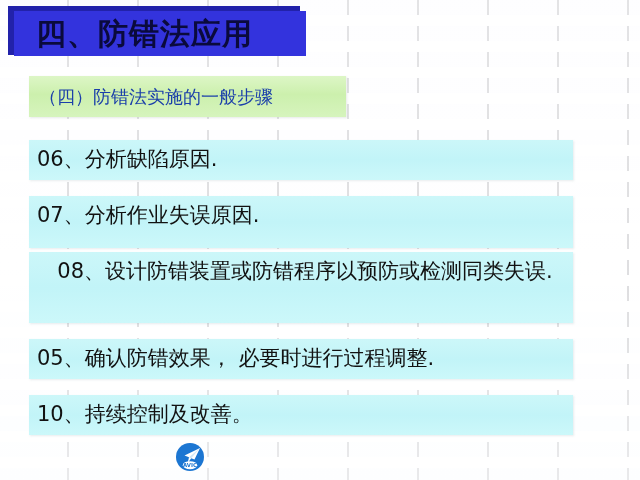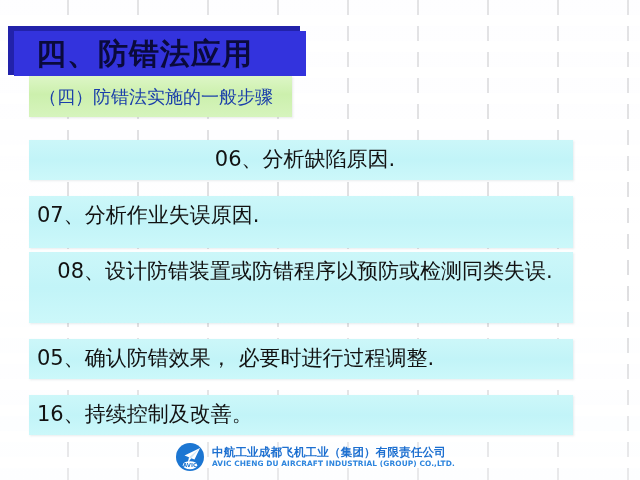--- a/index.html
+++ b/index.html
@@ -52,21 +52,20 @@
     pointer-events: none;
   }
 
   
   #title-block {
     position: absolute;
     left: 8px;
     top: 6px;
     width: 292px;
     height: 49px;
-    margin-top: 20px;
   }
   #title-shadow {
     position: absolute;
     left: 0px;
     top: 0px;
     width: 292px;
     height: 49px;
     background: #2222aa;
   }
   #title-bar {
@@ -91,21 +90,21 @@
     text-indent: 22px;
     white-space: nowrap;
     font-family: "DejaVu Sans", "Liberation Sans", sans-serif;
   }
 
   
   #subtitle-box {
     position: absolute;
     left: 29px;
     top: 76px;
-    width: 263px;
+    width: 317px;
     height: 41px;
     background: linear-gradient(180deg, #ddf6c6 0%, #ccf0ad 45%, #d6f4bd 100%);
     box-shadow: 1px 1px 2px rgba(120,140,120,0.18);
   }
   #subtitle-text {
     position: absolute;
     left: 10px;
     top: 0;
     right: 6px;
     height: 41px;
@@ -183,49 +182,45 @@
   <div id="title-block">
     <div id="title-shadow"></div>
     <div id="title-bar"></div>
     <div id="title-text">四、防错法应用</div>
   </div>
 
   <div id="subtitle-box">
     <div id="subtitle-text">（四）防错法实施的一般步骤</div>
   </div>
 
-  <div class="step-box" style="top:140px;height:40px;text-align:center;">
+  <div class="step-box" style="top:140px;height:40px;">
     <div class="step-text">06、分析缺陷原因.</div>
   </div>
 
   <div class="step-box" style="top:196px;height:52px;">
     <div class="step-text">07、分析作业失误原因.</div>
   </div>
 
   <div class="step-box" style="top:252px;height:71px;text-align:center;">
     <div class="step-text">08、设计防错装置或防错程序以预防或检测同类失误.</div>
   </div>
 
   <div class="step-box" style="top:339px;height:40px;">
     <div class="step-text">05、确认防错效果， 必要时进行过程调整.</div>
   </div>
 
   <div class="step-box" style="top:395px;height:40px;">
-    <div class="step-text">16、持续控制及改善。</div>
+    <div class="step-text">10、持续控制及改善。</div>
   </div>
 
   <div id="footer-logo">
     <div id="logo-emblem">
       <svg width="30" height="30" viewBox="0 0 30 30" xmlns="http://www.w3.org/2000/svg">
         <circle cx="15" cy="15" r="14" fill="#1c76d2"></circle>
         <path d="M25 6 L9.5 13.5 L14 15.2 L12.5 21.5 L16.2 16.2 L19.5 17.6 Z" fill="#ffffff"></path>
         <path d="M25 6 L14 15.2 L16.2 16.2 Z" fill="#cfe6f8"></path>
         <ellipse cx="15" cy="23.2" rx="7.2" ry="4" fill="#ffffff"></ellipse>
         <text x="15" y="25" font-family="DejaVu Sans, sans-serif" font-size="5.4" font-weight="bold" fill="#1c76d2" text-anchor="middle">AVIC</text>
       </svg>
     </div>
-    <div id="logo-texts">
-      <div id="logo-cn">中航工业成都飞机工业（集团）有限责任公司</div>
-      <div id="logo-en">AVIC CHENG DU AIRCRAFT INDUSTRIAL (GROUP) CO.,LTD.</div>
-    </div>
   </div>
 
 </div>
 
 </body></html>

